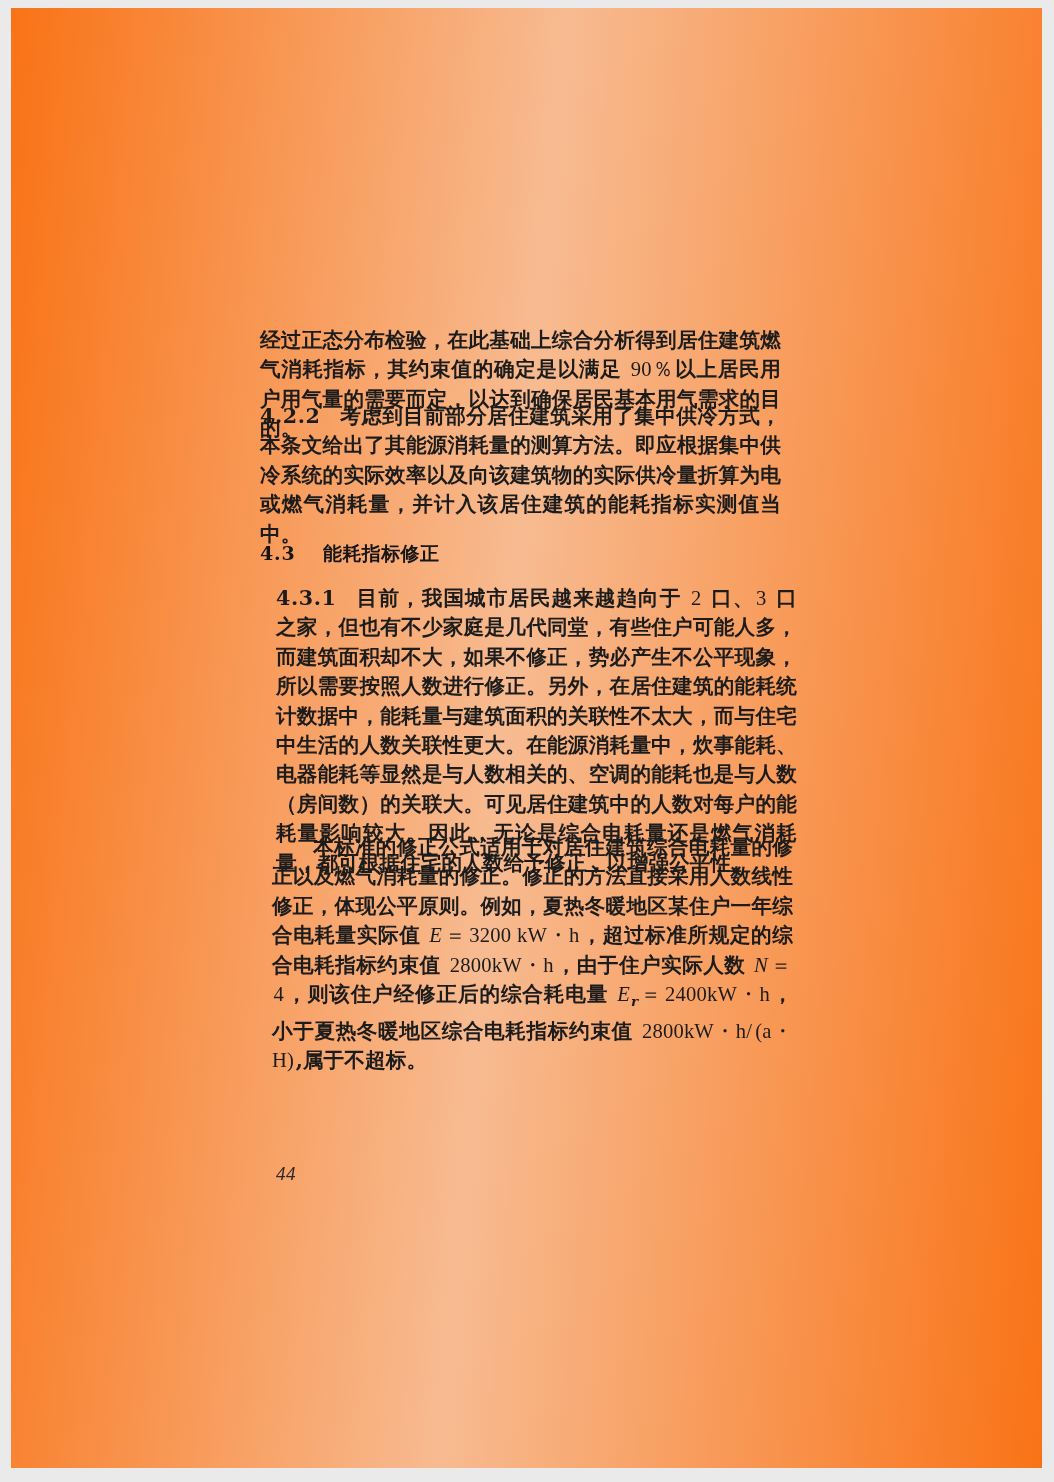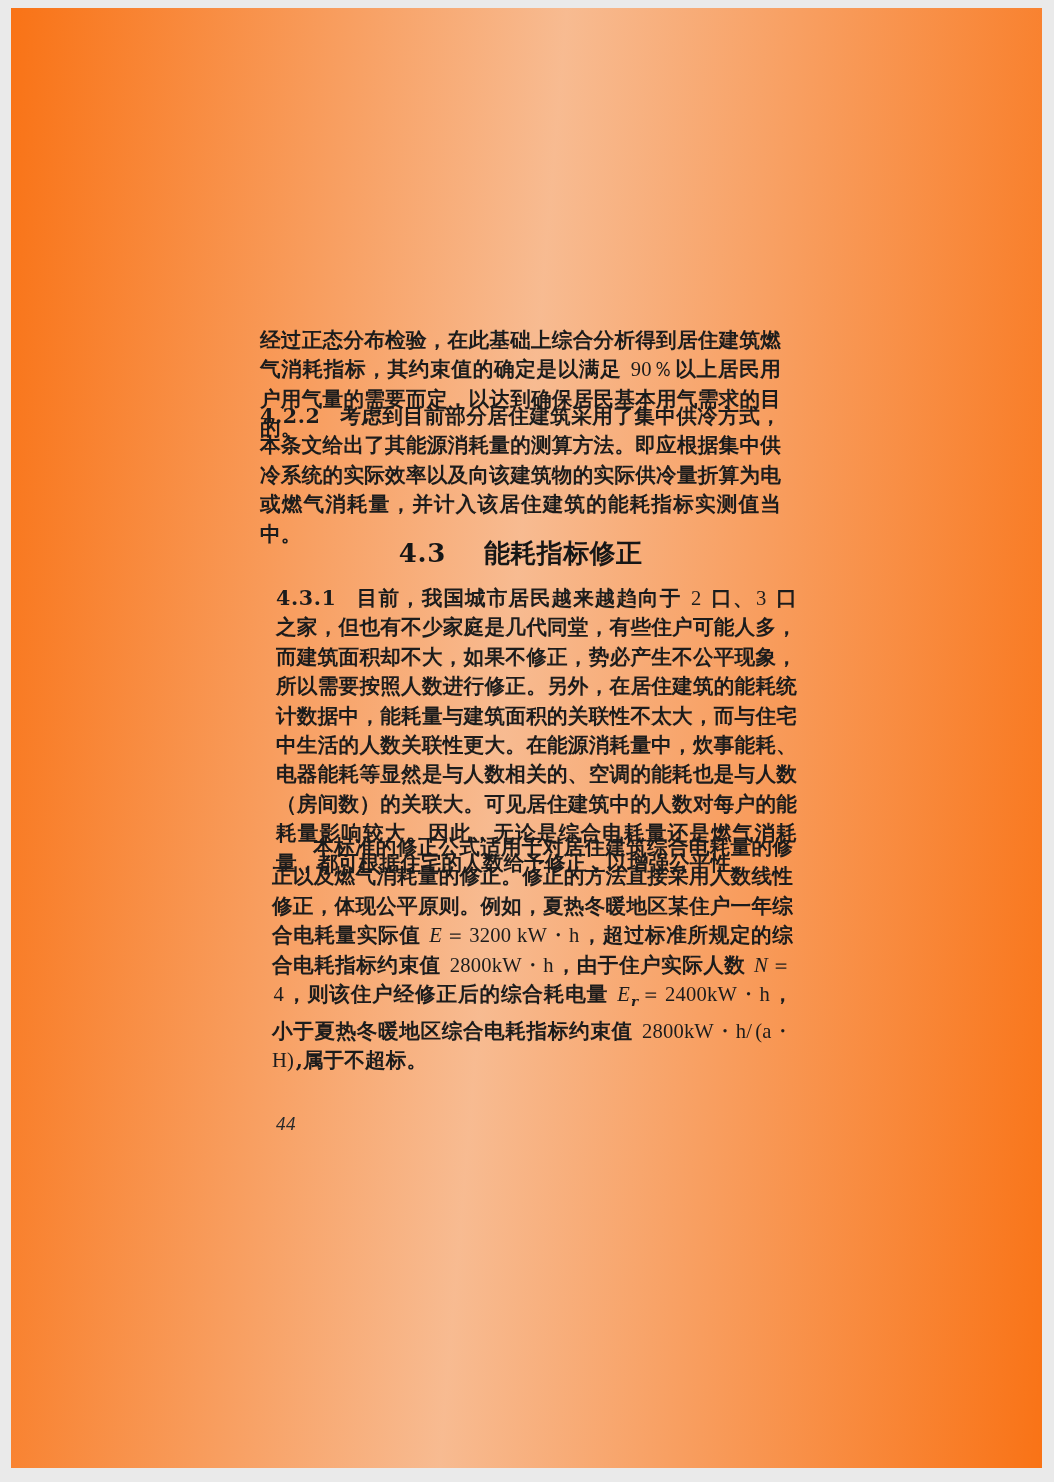--- a/index.html
+++ b/index.html
@@ -82,22 +82,21 @@
     vertical-align: sub;
     font-style: italic;
   }
 
   
   .section-heading {
     position: absolute;
     left: 249px;
     top: 531px;
     width: 521px;
-    text-align: center;
-    font-size: 26px;
+    font-size: 19px;
     line-height: 28px;
     font-weight: 700;
     color: #161616;
     letter-spacing: 0.4px;
   }
   .section-heading .sec-no {
     font-family: "DejaVu Serif", "Liberation Serif", serif;
     letter-spacing: 0.8px;
     margin-right: 1.45em;
   }
@@ -105,21 +104,21 @@
   
   .block-a { position: absolute; left: 0;   top: 0;   width: 521px; }
   .block-b { position: absolute; left: 0;   top: 76px; width: 521px; }
   .block-c { position: absolute; left: 16px;   top: 258px; width: 521px; }
   .block-d { position: absolute; left: 12px;   top: 507px; width: 521px; }
 
   
   .folio {
     position: absolute;
     left: 265px;
-    top: 1105px;
+    top: 1155px;
     font-family: "Liberation Serif", "DejaVu Serif", serif;
     font-style: italic;
     font-size: 19px;
     color: #2a2a2a;
     letter-spacing: 0.5px;
   }
 </style>
 </head>
 <body>
 

